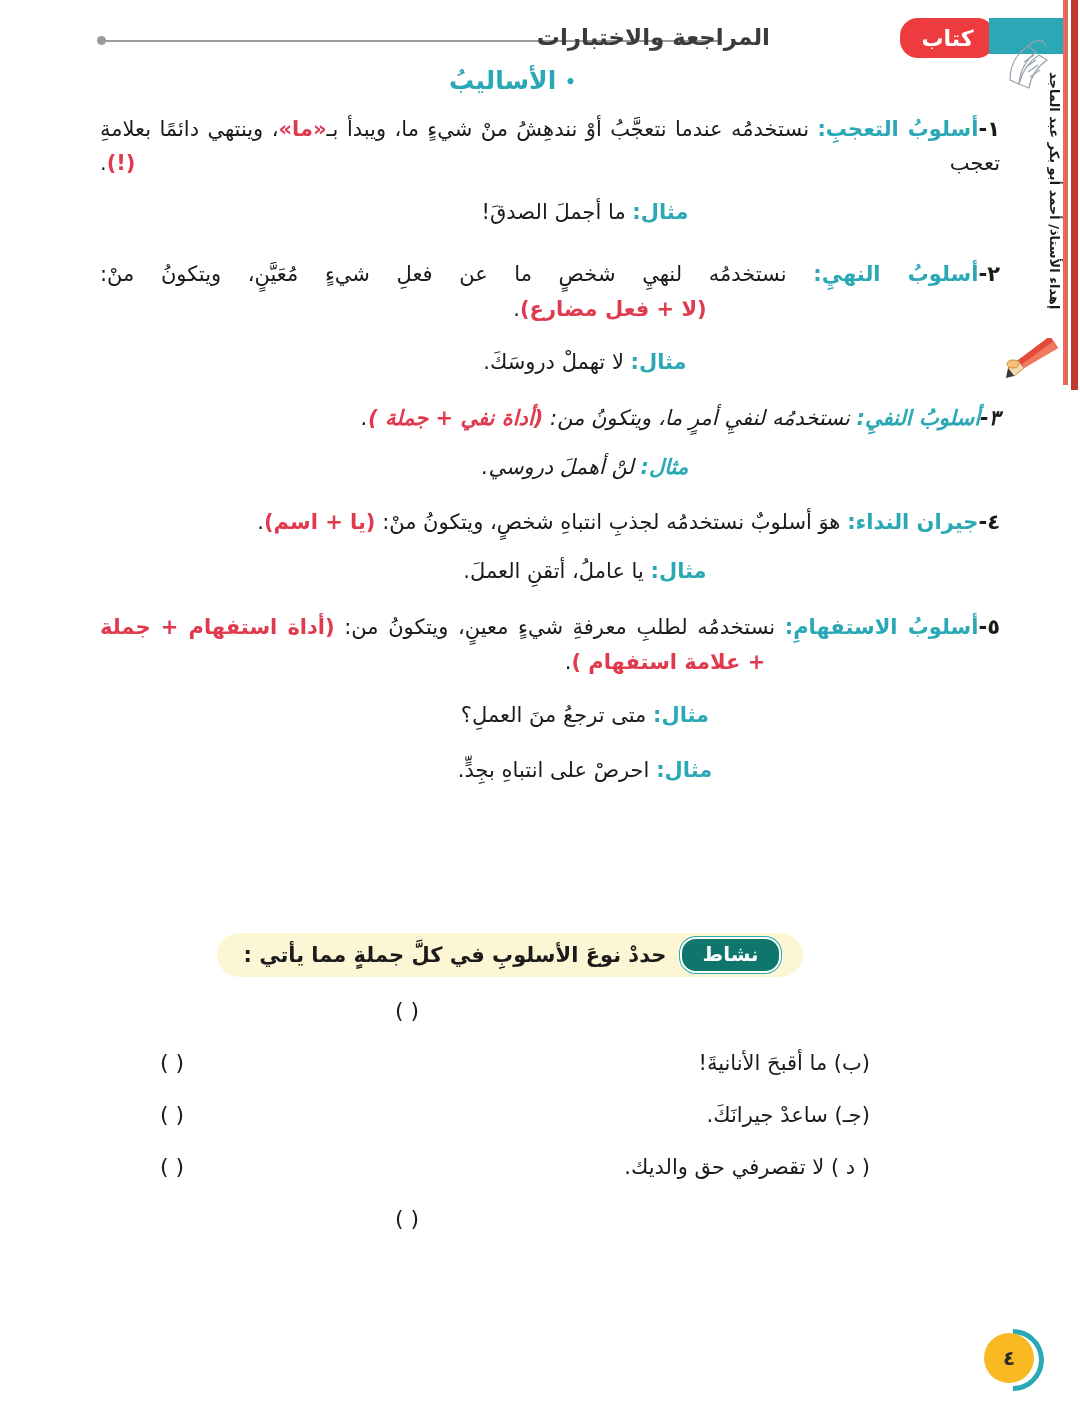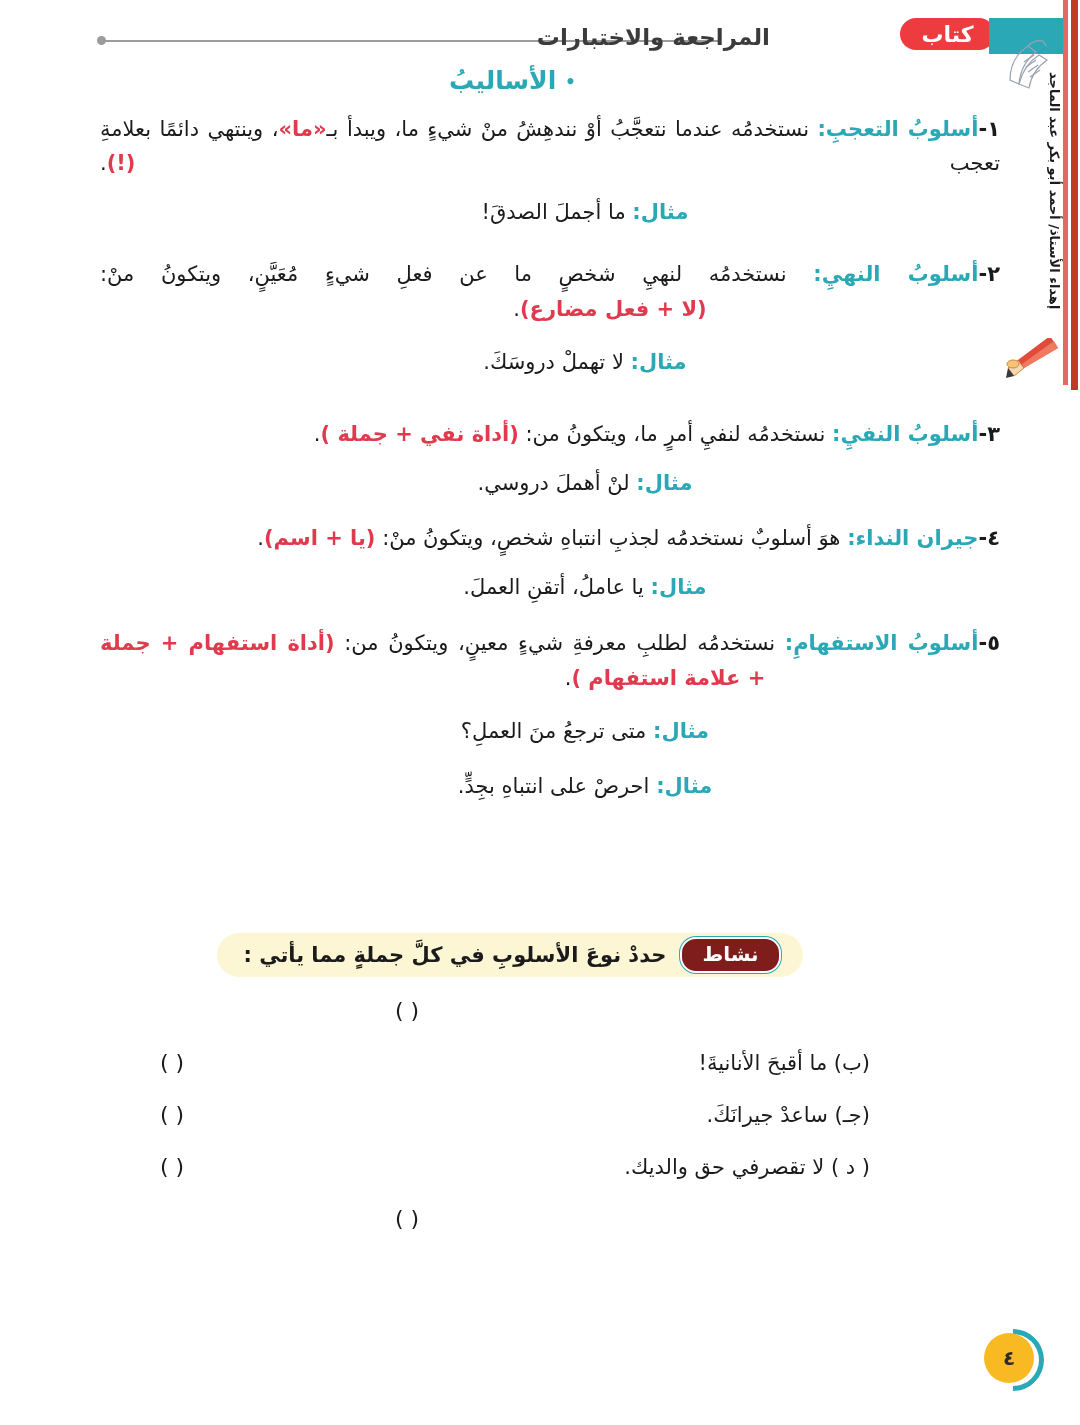--- a/index.html
+++ b/index.html
@@ -47,21 +47,21 @@
     font-size: 23px;
     font-weight: bold;
     color: #3b3b3b;
     white-space: nowrap;
     letter-spacing: 0px;
   }
   .header-pill {
     position: absolute;
     top: 18px;
     right: 85px;
-    height: 32px;
+    height: 40px;
     min-width: 95px;
     background: #ed3b3f;
     border-radius: 18px;
     color: #ffffff;
     font-size: 22px;
     font-weight: bold;
     display: flex;
     align-items: center;
     justify-content: center;
     padding: 16px 14px;
@@ -209,21 +209,21 @@
   .activity-inner {
     position: relative;
     display: flex;
     align-items: center;
     background: #fdf6d4;
     border-radius: 22px;
     height: 44px;
     padding: 0 22px 0 26px;
   }
   .activity-badge {
-    background: #7f1d1d;
+    background: #0f766e;
     color: #ffffff;
     border: 2px solid #ffffff;
     border-radius: 16px;
     font-size: 20px;
     font-weight: bold;
     padding: 3px 20px 5px 20px;
     margin-left: 14px;
     box-shadow: 0 0 0 1px #2aa8b5;
   }
   .activity-text {
@@ -356,21 +356,21 @@
       <span class="num">٢-</span><span class="rule-head">أسلوبُ النهيِ:</span><span> نستخدمُه لنهيِ شخصٍ ما عن فعلِ شيءٍ مُعَيَّنٍ، ويتكونُ منْ:</span>
     </p>
     <p class="formula-line">
       <span class="hl-formula">(لا + فعل مضارع)</span><span>.</span>
     </p>
     <p class="example">
       <span class="ex-label">مثال:</span><span> لا تهملْ دروسَكَ.</span>
     </p>
   </div>
 
-  <div class="rule-block" style="margin-top:38px;">
+  <div class="rule-block" style="margin-top:22px;font-style:italic;">
     <p class="rule-para single" style="text-align:center; padding-left:20px;">
       <span class="num">٣-</span><span class="rule-head">أسلوبُ النفيِ:</span><span> نستخدمُه لنفيِ أمرٍ ما، ويتكونُ من: </span><span class="hl-formula">(أداة نفي + جملة )</span><span>.</span>
     </p>
     <p class="example">
       <span class="ex-label">مثال:</span><span> لنْ أهملَ دروسي.</span>
     </p>
   </div>
 
   <div class="rule-block" style="margin-top:22px;">
     <p class="rule-para single" style="text-align:center; padding-left:10px;">

